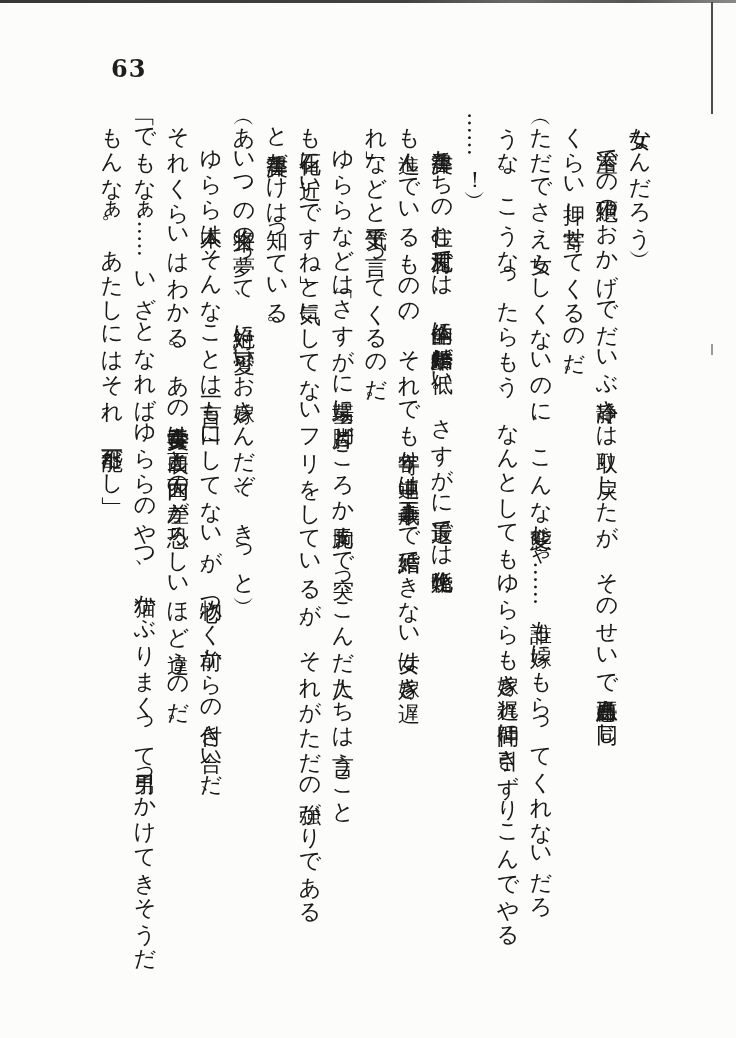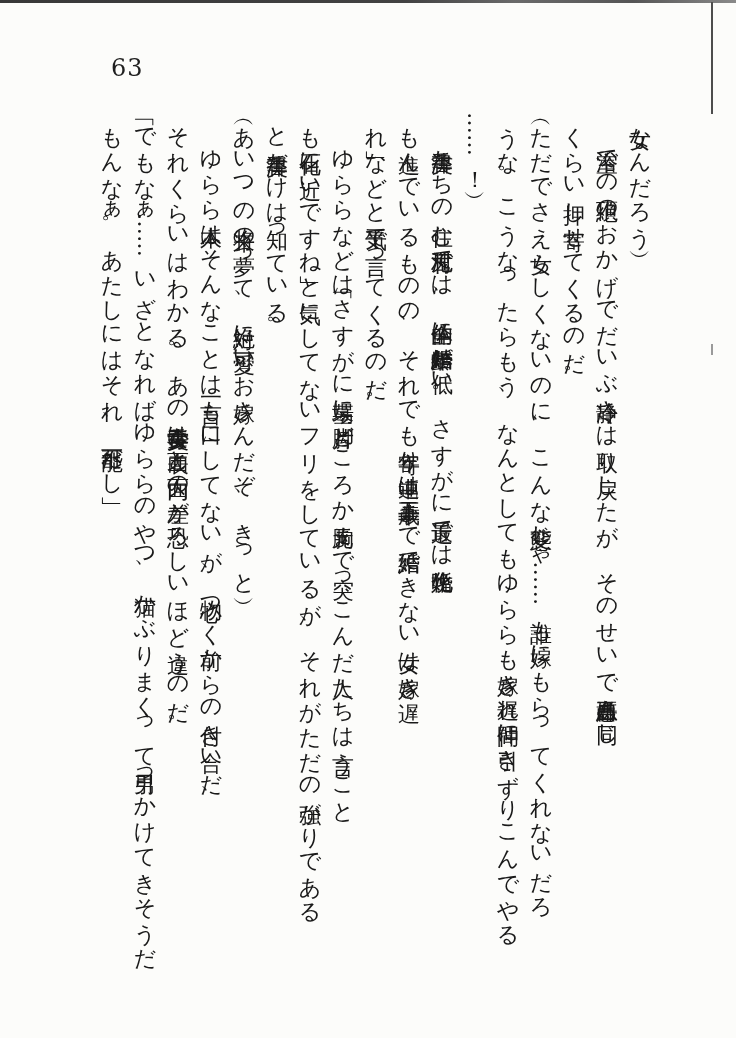--- a/index.html
+++ b/index.html
@@ -13,21 +13,21 @@
     background:linear-gradient(to right,#383838 0%,#424242 55%,#6a6a6a 70%,#555 86%,#8a8a8a 100%);
   }
   .right-edge-mark{
     position:absolute;left:711px;top:2px;width:2px;height:112px;background:#4d4d4d;
   }
   .right-edge-dash{
     position:absolute;left:711px;top:344px;width:2px;height:11px;background:#9a9a9a;
   }
   .page-number{
     position:absolute;left:111px;top:54px;
-    font-size:24px;color:#1f1f1f;letter-spacing:1px;
+    font-size:24px;color:#1f1f1f;letter-spacing:1px;font-weight:bold;
   }
   .text-block{
     position:absolute;top:112px;right:79px;height:868px;width:566px;
     writing-mode:vertical-rl;
     text-orientation:mixed;
     font-size:22px;
     line-height:33px;
     color:#191919;
   }
   .text-line{

